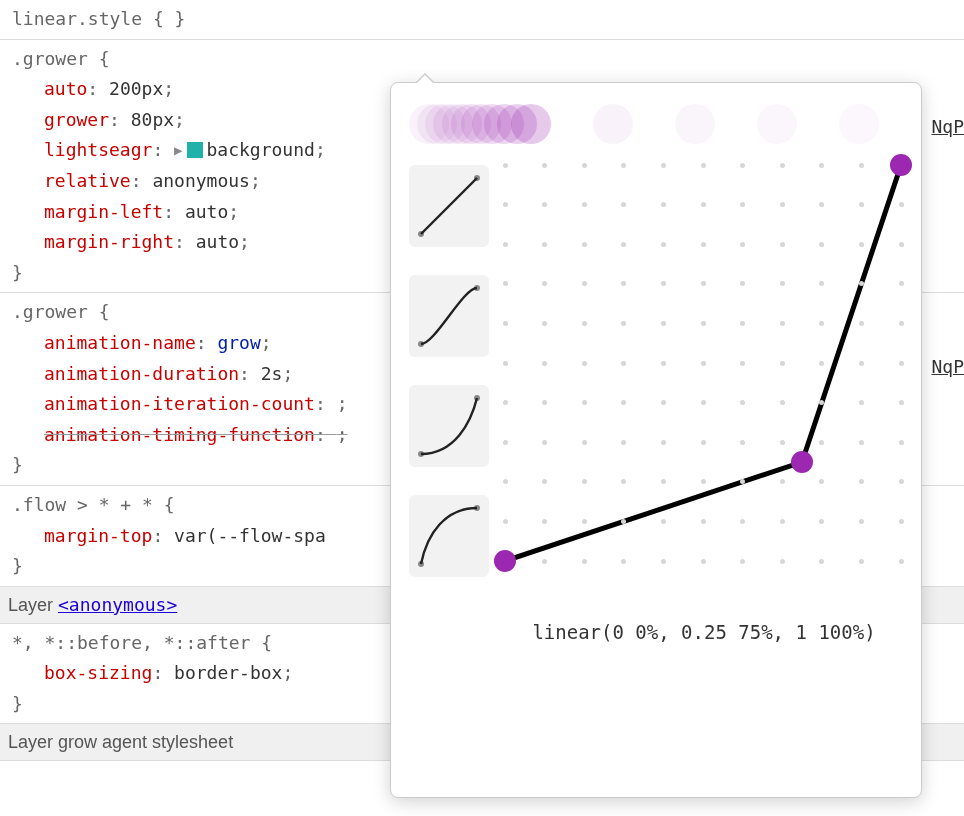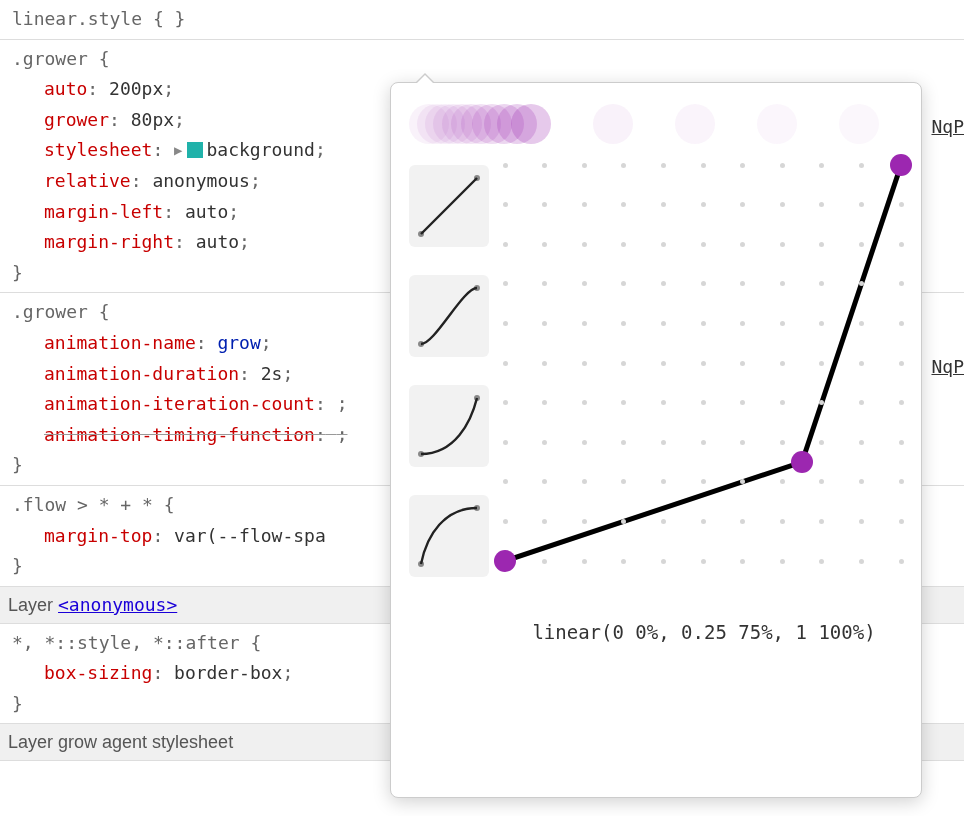--- a/index.html
+++ b/index.html
@@ -197,21 +197,21 @@
     <span class="brace">}</span>
   </div>
 
   <div class="rule-block">
     <span class="meta-overlap" style="top:112px;">NqP</span>
     <span class="selector">.grower</span>
     <span class="brace"> {</span>
     <div id="grower1-decls">
         <div class="decl-line"><span class="prop">auto</span><span class="selector">:</span> <span class="val">200px</span><span class="selector">;</span></div>
         <div class="decl-line"><span class="prop">grower</span><span class="selector">:</span> <span class="val">80px</span><span class="selector">;</span></div>
-        <div class="decl-line"><span class="prop">stylesheet</span><span class="selector">:</span> <span class="expand-tri">▶</span><span class="color-swatch"></span><span class="val">background</span><span class="selector">;</span></div>
+        <div class="decl-line"><span class="prop">lightseagr</span><span class="selector">:</span> <span class="expand-tri">▶</span><span class="color-swatch"></span><span class="val">background</span><span class="selector">;</span></div>
         <div class="decl-line"><span class="prop">relative</span><span class="selector">:</span> <span class="val">anonymous</span><span class="selector">;</span></div>
         <div class="decl-line"><span class="prop">margin-left</span><span class="selector">:</span> <span class="val">auto</span><span class="selector">;</span></div>
         <div class="decl-line"><span class="prop">margin-right</span><span class="selector">:</span> <span class="val">auto</span><span class="selector">;</span></div>
       </div>
     <span class="brace">}</span>
   </div>
 
   <div class="rule-block">
     <span class="meta-overlap" style="top:352px;">NqP</span>
     <span class="selector">.grower</span>
@@ -233,21 +233,21 @@
       <span class="val">var(--flow-spa</span>
     </div>
     <span class="brace">}</span>
   </div>
 
   <div class="rule-block layer-row">
     <span class="layer-label">Layer </span><span class="link">&lt;anonymous&gt;</span>
   </div>
 
   <div class="rule-block">
-    <span class="selector">*, *::style, *::after</span>
+    <span class="selector">*, *::before, *::after</span>
     <span class="brace"> {</span>
     <div class="decl-line">
       <span class="prop">box-sizing</span><span class="selector">: </span>
       <span class="val">border-box</span><span class="selector">;</span>
     </div>
     <span class="brace">}</span>
   </div>
 
   <div class="rule-block layer-row">
     <span class="layer-label">Layer grow agent stylesheet</span>

